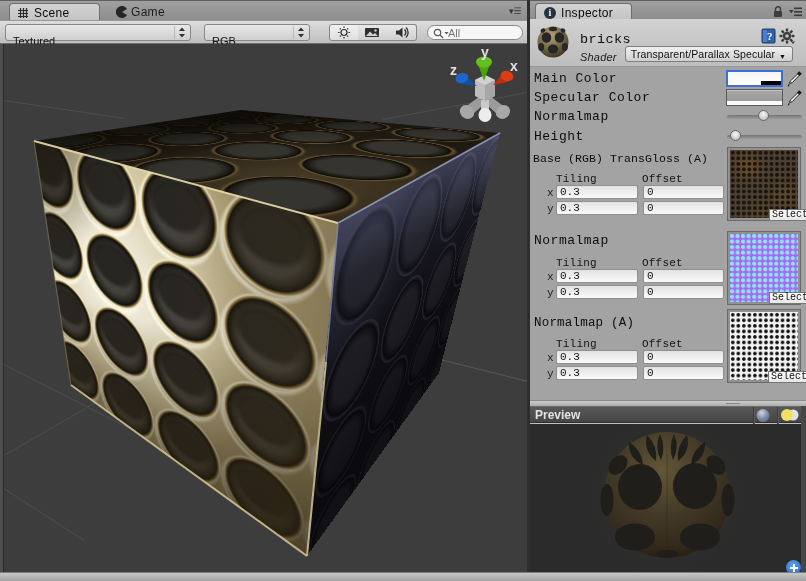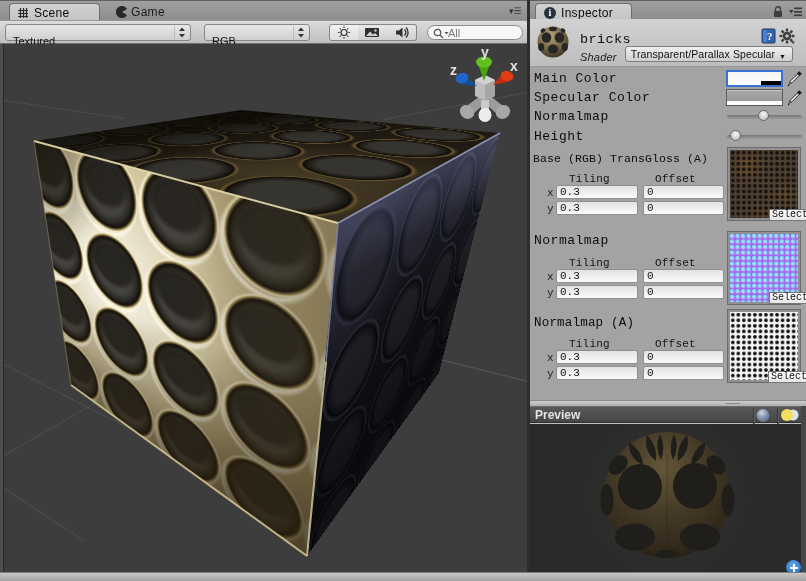--- a/index.html
+++ b/index.html
@@ -99,21 +99,21 @@
   font-size:10.5px;color:#111;text-align:center;line-height:15px;letter-spacing:0.1px;padding-right:12px;}
 #insbody{position:absolute;left:0;top:67px;width:276px;height:333px;background:#a3a3a3;font-family:Liberation Mono, monospace;}
 .swatch{position:absolute;left:196px;width:57px;height:17px;}
 .track{position:absolute;height:4px;background:linear-gradient(#757575,#9d9d9d);border-radius:2px;
   left:197px;width:75px;}
 .knob{position:absolute;width:11px;height:11px;border-radius:50%;
   background:radial-gradient(circle at 50% 35%,#f6f6f6,#c9c9c9 70%,#9a9a9a);border:1px solid #686868;}
 .thumb{position:absolute;left:198px;width:72px;height:72px;border:2px solid #919191;outline:1px solid #6a6a6a;}
 .selbtn{position:absolute;background:linear-gradient(#ffffff,#e6e6e6);border:1px solid #777;
   font-size:10px;color:#111;line-height:10px;padding:0 2px;height:12px;}
-.tilehead{position:absolute;font-size:11px;color:#151515;letter-spacing:0.2px;margin-left:13px;}
+.tilehead{position:absolute;font-size:11px;color:#151515;letter-spacing:0.2px;}
 .axl{position:absolute;font-size:11px;color:#222;}
 .numfield{position:absolute;height:14px;background:linear-gradient(#e2e2e2,#fafafa);
   border:1px solid #8f8f8f;border-radius:2px;font-size:11px;color:#111;line-height:13px;padding-left:3px;}
 .eyed{position:absolute;width:17px;height:18px;}
 #prevsplit{position:absolute;left:0;top:400px;width:276px;height:6px;background:linear-gradient(#cdcdcd,#adadad);border-top:1px solid #8a8a8a;}
 #prevhead{position:absolute;left:0;top:406px;width:276px;height:17px;
   background:linear-gradient(#585858,#464646);border-top:1px solid #6b6b6b;border-bottom:1px solid #2e2e2e;}
 #prevhead .t{position:absolute;left:5px;top:1px;font-size:12px;font-weight:bold;color:#e2e2e2;}
 #prevbody{position:absolute;left:0;top:424px;width:276px;height:153px;background:#2a2a2a;
   background-image:radial-gradient(circle 115px at 137px 71px, rgba(72,70,62,0.3), rgba(0,0,0,0) 80%);}

